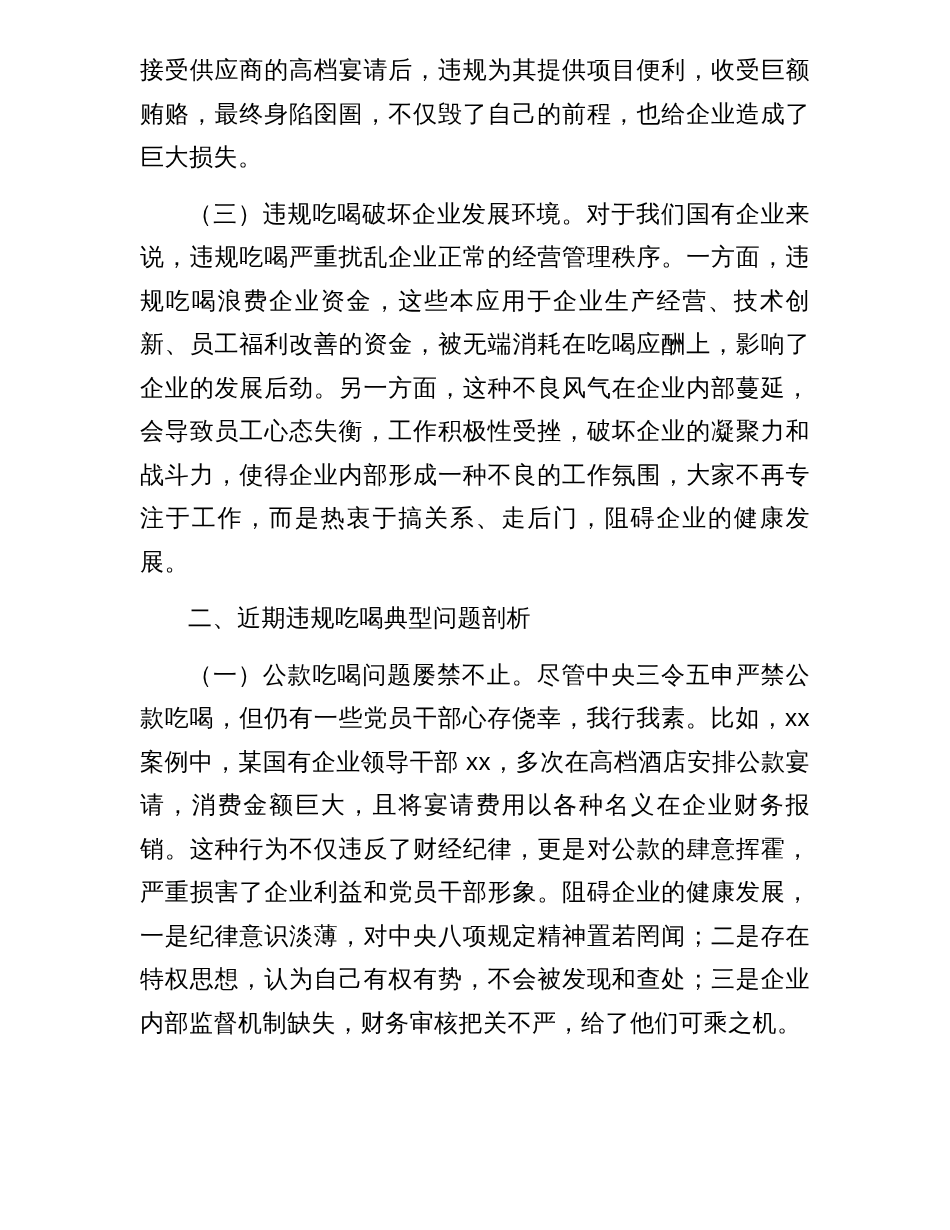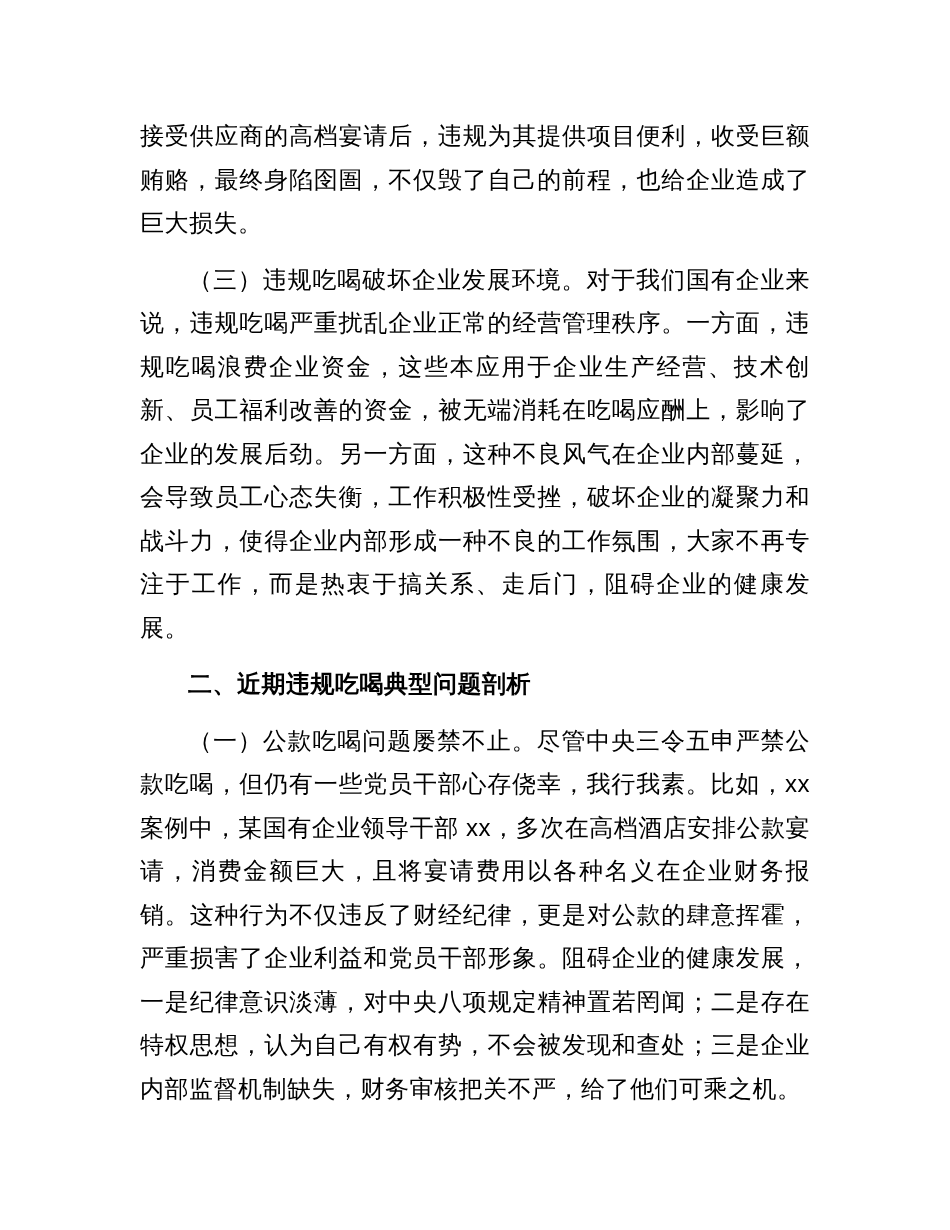--- a/index.html
+++ b/index.html
@@ -7,39 +7,39 @@
     padding: 0;
     background: #ffffff;
   }
   .page {
     position: relative;
     width: 950px;
     height: 1230px;
     margin: 0 auto;
     background: #ffffff;
     box-sizing: border-box;
-    padding: 114px 140px 0 140px;
+    padding: 48px 140px 0 140px;
     font-family: "Liberation Sans", "DejaVu Sans", sans-serif;
     overflow: hidden;
   }
   .doc p {
     margin: 0 0 13px 0;
     font-size: 24px;
     line-height: 43.5px;
     color: #000000;
     text-align: justify;
     text-justify: inter-ideograph;
     word-break: normal;
     letter-spacing: 0.5px;
   }
   .doc p.indent {
     text-indent: 2em;
   }
   .doc p.heading {
-    font-weight: 700; 
+    font-weight: 400; 
   }
 </style>
 </head>
 <body>
 
 <div class="page">
   <div class="doc">
     <p>接受供应商的高档宴请后，违规为其提供项目便利，收受巨额贿赂，最终身陷囹圄，不仅毁了自己的前程，也给企业造成了巨大损失。</p>
     <p class="indent">（三）违规吃喝破坏企业发展环境。对于我们国有企业来说，违规吃喝严重扰乱企业正常的经营管理秩序。一方面，违规吃喝浪费企业资金，这些本应用于企业生产经营、技术创新、员工福利改善的资金，被无端消耗在吃喝应酬上，影响了企业的发展后劲。另一方面，这种不良风气在企业内部蔓延，会导致员工心态失衡，工作积极性受挫，破坏企业的凝聚力和战斗力，使得企业内部形成一种不良的工作氛围，大家不再专注于工作，而是热衷于搞关系、走后门，阻碍企业的健康发展。</p>
     <p class="indent heading">二、近期违规吃喝典型问题剖析</p>

